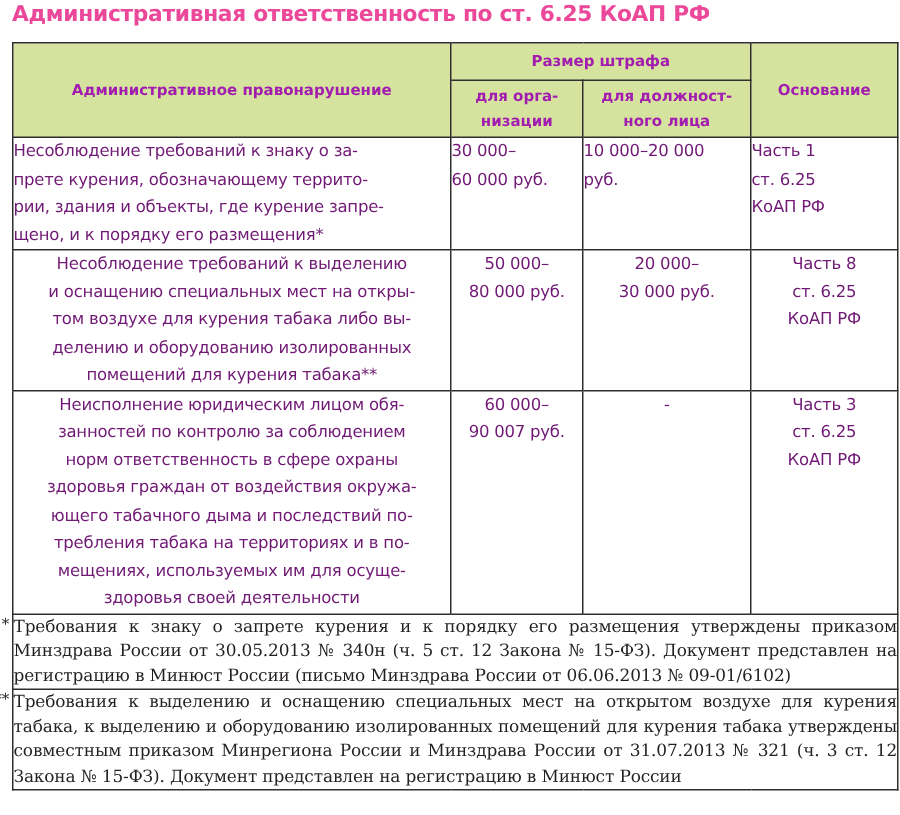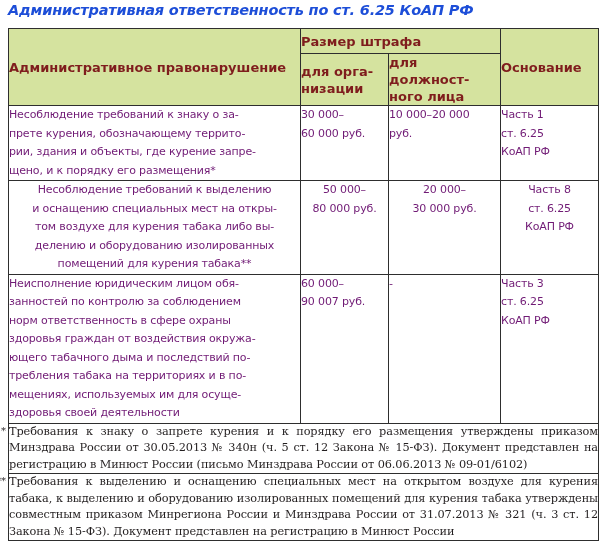--- a/index.html
+++ b/index.html
@@ -2,55 +2,55 @@
 <html><head>
   <meta charset="utf-8">
   <style>
     html, body { margin: 0; padding: 0; background: #ffffff; }
     body {
       width: 600px; height: 543px; overflow: hidden; position: relative;
       font-family: "DejaVu Sans", sans-serif; color: #231f20;
     }
     .title {
       position: absolute; left: 8px; top: 2px;
-      font-size: 14.5px; font-weight: bold; color: #1d4ed8;
-      letter-spacing: -0.2px; white-space: nowrap; font-style: italic;
+      font-size: 14.5px; font-weight: bold; color: #ec4899;
+      letter-spacing: -0.2px; white-space: nowrap;
     }
     table.main {
       position: absolute; left: 8px; top: 28px;
       width: 590px; border-collapse: collapse; table-layout: fixed;
     }
     table.main td, table.main th {
       border: 1.5px solid #2e2e2e;
       vertical-align: top;
       padding: 0;
     }
     table.main th {
       background: #d5e39f;
       font-weight: bold;
-      font-size: 13px;
-      text-align: left;
+      font-size: 10px;
+      text-align: center;
       vertical-align: middle;
-      color: #7f1d1d;
+      color: #a21caf;
       line-height: 17px;
     }
     th.h-main { height: 62px; }
     th.h-group { height: 24px; border-bottom: 1px solid #2e2e2e; }
     th.h-sub { height: 36px; }
     td.cell {
       font-size: 11px;
       line-height: 18.5px;
       padding: 3px 4px 4px 5px;
       letter-spacing: -0.15px;
       color: #701a75;
     }
     td.cell.num { padding-left: 0; }
     tr.r1 td { height: 71px; }
     tr.r2 td { height: 88px; text-align: center; }
-    tr.r3 td { height: 142px; }
+    tr.r3 td { height: 142px; text-align: center; }
     td.note {
       font-family: "DejaVu Serif", serif;
       font-size: 11.3px;
       line-height: 16.5px;
       padding: 4px 6px 4px 20px;
       text-align: justify;
       color: #231f20;
       letter-spacing: -0.1px;
     }
     tr.n1 td { height: 47px; }

